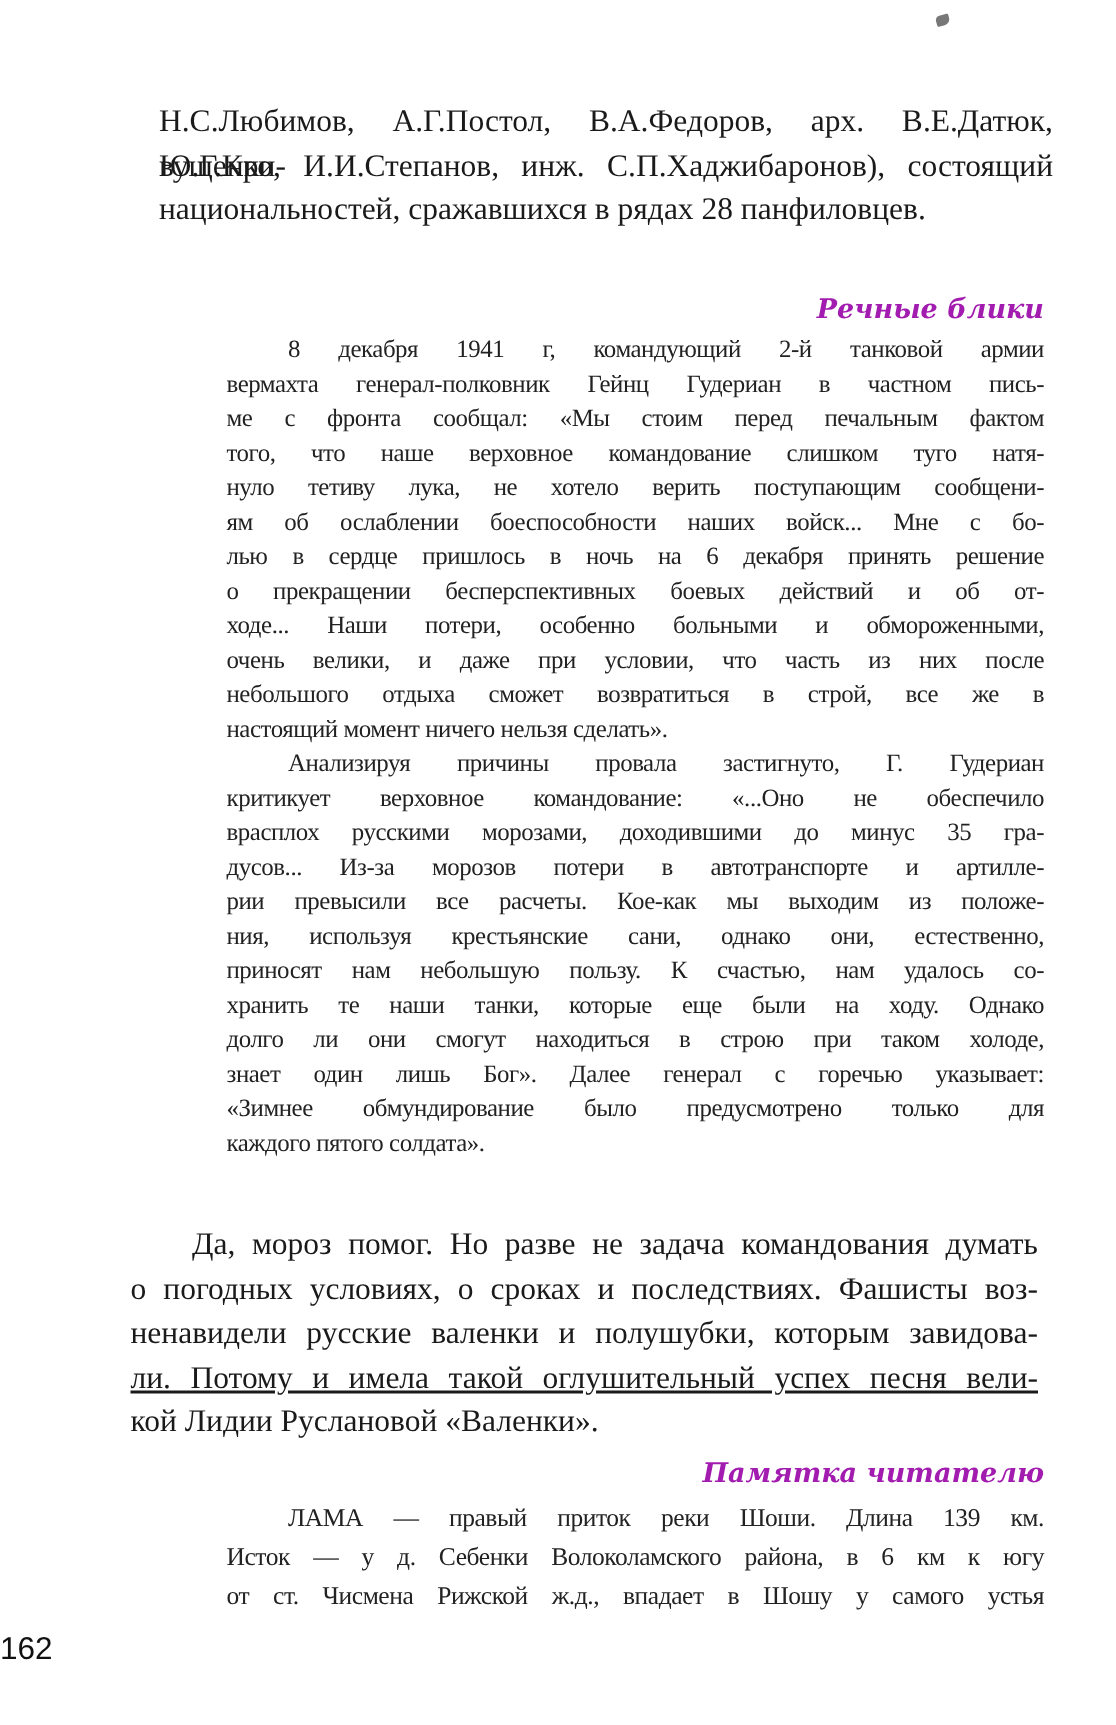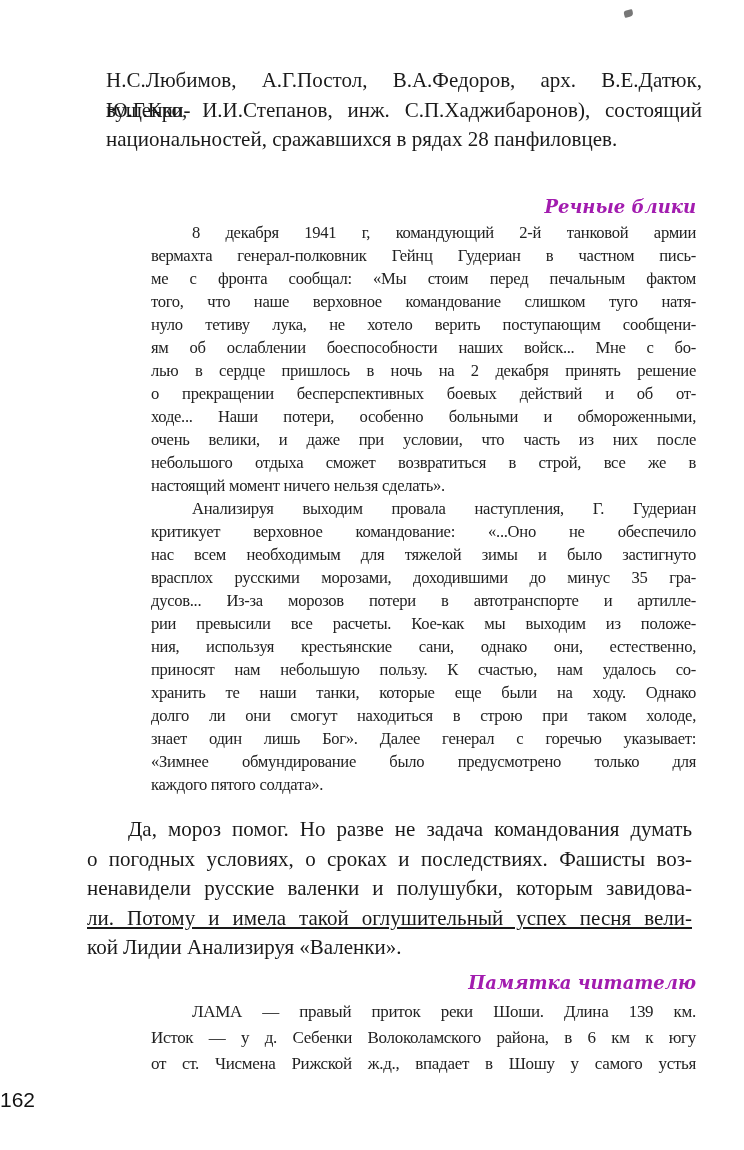--- a/index.html
+++ b/index.html
@@ -48,48 +48,47 @@
 
   <div class="heading" style="left:400px; width:296px; top:196px;">Речные блики</div>
 
   <div class="block sans" style="left:151px; top:221px; width:545px;">
     <span class="line indent" style="white-space: normal; height: 23px; overflow: visible;">8 декабря 1941 г, командующий 2-й танковой армии</span>
     <span class="line" style="white-space: normal; height: 23px; overflow: visible;">вермахта генерал-полковник Гейнц Гудериан в частном пись-</span>
     <span class="line" style="white-space: normal; height: 23px; overflow: visible;">ме с фронта сообщал: «Мы стоим перед печальным фактом</span>
     <span class="line" style="white-space: normal; height: 23px; overflow: visible;">того, что наше верховное командование слишком туго натя-</span>
     <span class="line" style="white-space: normal; height: 23px; overflow: visible;">нуло тетиву лука, не хотело верить поступающим сообщени-</span>
     <span class="line" style="white-space: normal; height: 23px; overflow: visible;">ям об ослаблении боеспособности наших войск... Мне с бо-</span>
-    <span class="line" style="white-space: normal; height: 23px; overflow: visible;">лью в сердце пришлось в ночь на 2 декабря принять решение</span>
+    <span class="line" style="white-space: normal; height: 23px; overflow: visible;">лью в сердце пришлось в ночь на 6 декабря принять решение</span>
     <span class="line" style="white-space: normal; height: 23px; overflow: visible;">о прекращении бесперспективных боевых действий и об от-</span>
     <span class="line" style="white-space: normal; height: 23px; overflow: visible;">ходе... Наши потери, особенно больными и обмороженными,</span>
     <span class="line" style="white-space: normal; height: 23px; overflow: visible;">очень велики, и даже при условии, что часть из них после</span>
     <span class="line" style="white-space: normal; height: 23px; overflow: visible;">небольшого отдыха сможет возвратиться в строй, все же в</span>
     <span class="line last" style="white-space: normal; height: 23px; overflow: visible;">настоящий момент ничего нельзя сделать».</span>
 
-    <span class="line indent" style="white-space: normal; height: 23px; overflow: visible;">Анализируя выходим провала наступления, Г. Гудериан</span>
+    <span class="line indent" style="white-space: normal; height: 23px; overflow: visible;">Анализируя причины провала застигнуто, Г. Гудериан</span>
     <span class="line" style="white-space: normal; height: 23px; overflow: visible;">критикует верховное командование: «...Оно не обеспечило</span>
-    <span class="line" style="white-space: normal; height: 23px; overflow: visible;">нас всем необходимым для тяжелой зимы и было застигнуто</span>
     <span class="line" style="white-space: normal; height: 23px; overflow: visible;">врасплох русскими морозами, доходившими до минус 35 гра-</span>
     <span class="line" style="white-space: normal; height: 23px; overflow: visible;">дусов... Из-за морозов потери в автотранспорте и артилле-</span>
     <span class="line" style="white-space: normal; height: 23px; overflow: visible;">рии превысили все расчеты. Кое-как мы выходим из положе-</span>
     <span class="line" style="white-space: normal; height: 23px; overflow: visible;">ния, используя крестьянские сани, однако они, естественно,</span>
     <span class="line" style="white-space: normal; height: 23px; overflow: visible;">приносят нам небольшую пользу. К счастью, нам удалось со-</span>
     <span class="line" style="white-space: normal; height: 23px; overflow: visible;">хранить те наши танки, которые еще были на ходу. Однако</span>
     <span class="line" style="white-space: normal; height: 23px; overflow: visible;">долго ли они смогут находиться в строю при таком холоде,</span>
     <span class="line" style="white-space: normal; height: 23px; overflow: visible;">знает один лишь Бог». Далее генерал с горечью указывает:</span>
     <span class="line" style="white-space: normal; height: 23px; overflow: visible;">«Зимнее обмундирование было предусмотрено только для</span>
     <span class="line last" style="white-space: normal; height: 23px; overflow: visible;">каждого пятого солдата».</span>
   </div>
 
   <div class="block serif" style="left:87px; top:815px; width:605px;">
     <span class="line indent" style="white-space: normal; height: 29.5px; overflow: visible;">Да, мороз помог. Но разве не задача командования думать</span>
     <span class="line" style="white-space: normal; height: 29.5px; overflow: visible;">о погодных условиях, о сроках и последствиях. Фашисты воз-</span>
     <span class="line" style="white-space: normal; height: 29.5px; overflow: visible;">ненавидели русские валенки и полушубки, которым завидова-</span>
     <span class="line" style="white-space: normal; height: 29.5px; overflow: visible; text-decoration: underline;">ли. Потому и имела такой оглушительный успех песня вели-</span>
-    <span class="line last" style="white-space: normal; height: 29.5px; overflow: visible;">кой Лидии Анализируя «Валенки».</span>
+    <span class="line last" style="white-space: normal; height: 29.5px; overflow: visible;">кой Лидии Руслановой «Валенки».</span>
   </div>
 
   <div class="heading" style="left:400px; width:296px; top:972px;">Памятка читателю</div>
 
   <div class="block sans" style="left:151px; top:999px; width:545px; font-size:17px; line-height:26px;">
     <span class="line indent" style="white-space: normal; height: 26px; overflow: visible;">ЛАМА — правый приток реки Шоши. Длина 139 км.</span>
     <span class="line" style="white-space: normal; height: 26px; overflow: visible;">Исток — у д. Себенки Волоколамского района, в 6 км к югу</span>
     <span class="line" style="white-space: normal; height: 26px; overflow: visible;">от ст. Чисмена Рижской ж.д., впадает в Шошу у самого устья</span>
   </div>
 

